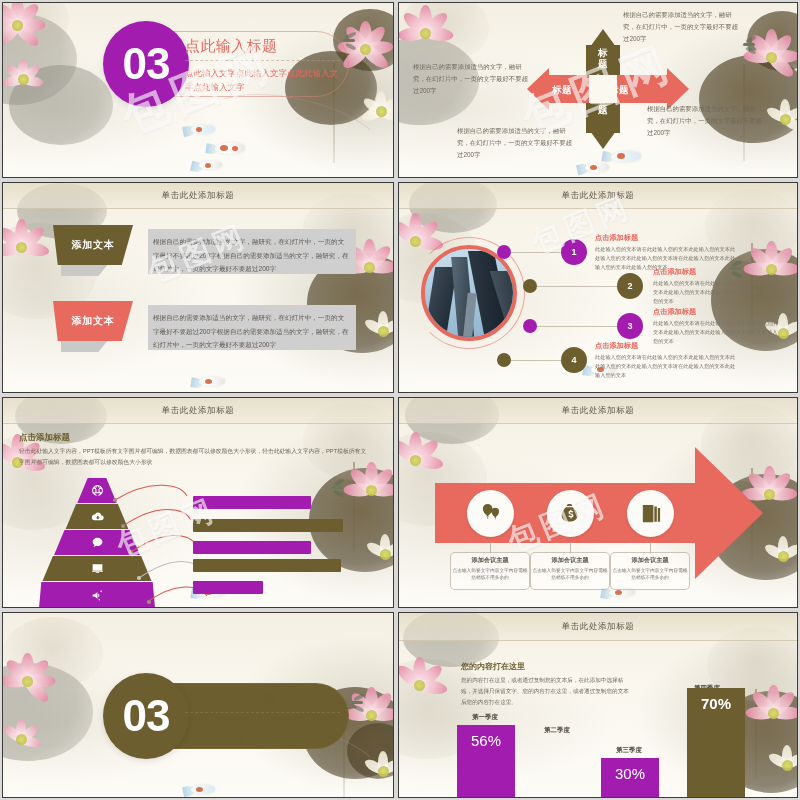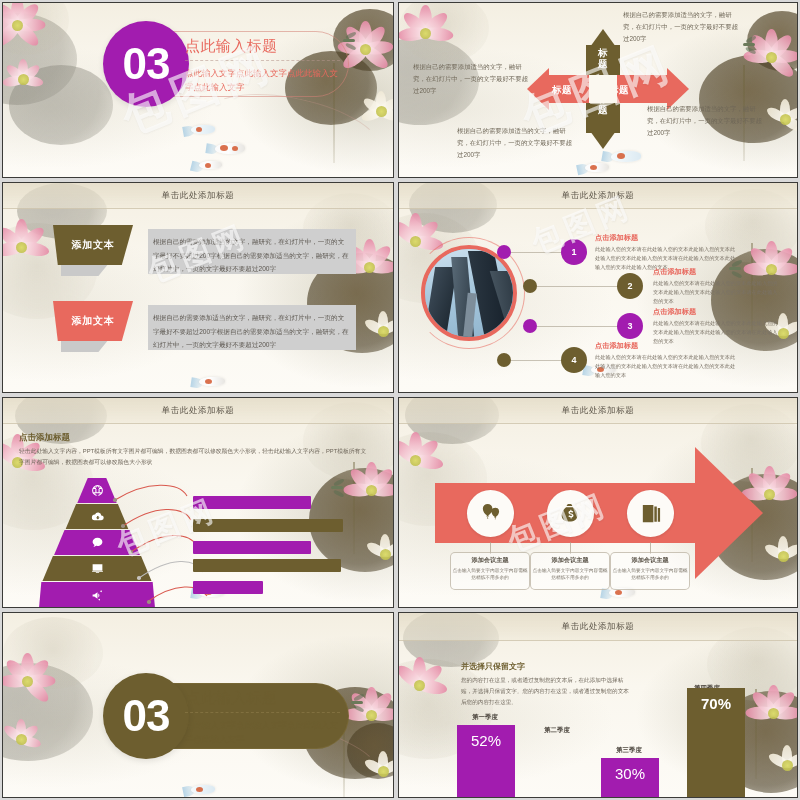--- a/index.html
+++ b/index.html
@@ -758,27 +758,27 @@
         <div class="fcore"></div>
       </div>
       <div class="dfly" style="left:330px;top:92px;">
         <div class="b"></div>
         <div class="w" style="left:3px;top:-3px;transform:rotate(-28deg)"></div>
         <div class="w" style="left:3px;top:3px;transform:rotate(28deg)"></div>
       </div>
     </div>
     <div class="shead tall">单击此处添加标题</div>
 
-    <div class="c-head tbrown">并选择只保留文字</div>
+    <div class="c-head tbrown">您的内容打在这里</div>
     <div class="c-sub">您的内容打在这里，或者通过复制您的文本后，在此添加中选择粘贴，并选择只保留文字。您的内容打在这里，或者通过复制您的文本后您的内容打在这里。</div>
 
     <div style="position:absolute;left:0;right:0;bottom:0;height:125px;">
       <div class="blabel" style="left:52px;bottom:75px;width:68px;">第一季度</div>
       <div class="bar red" style="left:58px;width:58px;height:72px;">
-        <span>52%</span>
+        <span>56%</span>
       </div>
 
       <div class="blabel" style="left:124px;bottom:62px;width:68px;">第二季度</div>
 
       <div class="blabel" style="left:196px;bottom:42px;width:68px;">第三季度</div>
       <div class="bar red" style="left:202px;width:58px;height:39px;">
         <span>30%</span>
       </div>
 
       <div class="blabel" style="left:274px;bottom:104px;width:68px;">第四季度</div>

